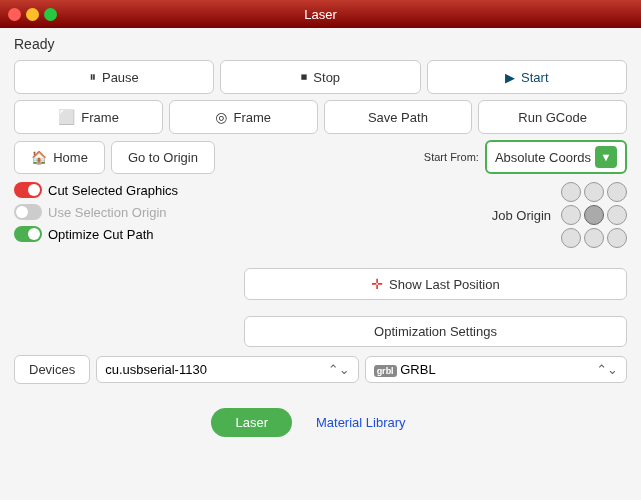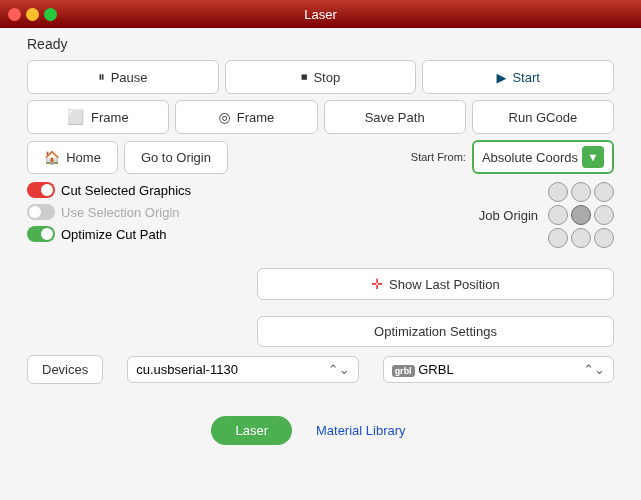--- a/index.html
+++ b/index.html
@@ -37,21 +37,21 @@
       color: white;
       font-size: 13px;
       font-weight: 500;
       flex: 1;
       text-align: center;
       margin-right: 55px;
     }
     .main-window {
       background: #f5f5f5;
       height: 472px;
-      padding: 8px 27px;
+      padding: 8px 14px;
     }
     .status-bar {
       font-size: 14px;
       font-weight: 400;
       margin-bottom: 8px;
       color: #333;
     }
     .btn-row {
       display: flex;
       gap: 6px;
@@ -244,22 +244,22 @@
       font-size: 13px;
       display: flex;
       align-items: center;
       justify-content: center;
       gap: 6px;
       color: #333;
     }
     .devices-row {
       display: flex;
       align-items: center;
-      gap: 24px;
-      margin-bottom: 24px;
+      gap: 6px;
+      margin-bottom: 16px;
     }
     .btn-devices {
       background: white;
       border: 1px solid #ccc;
       border-radius: 6px;
       padding: 6px 14px;
       cursor: pointer;
       font-size: 13px;
       color: #333;
     }

